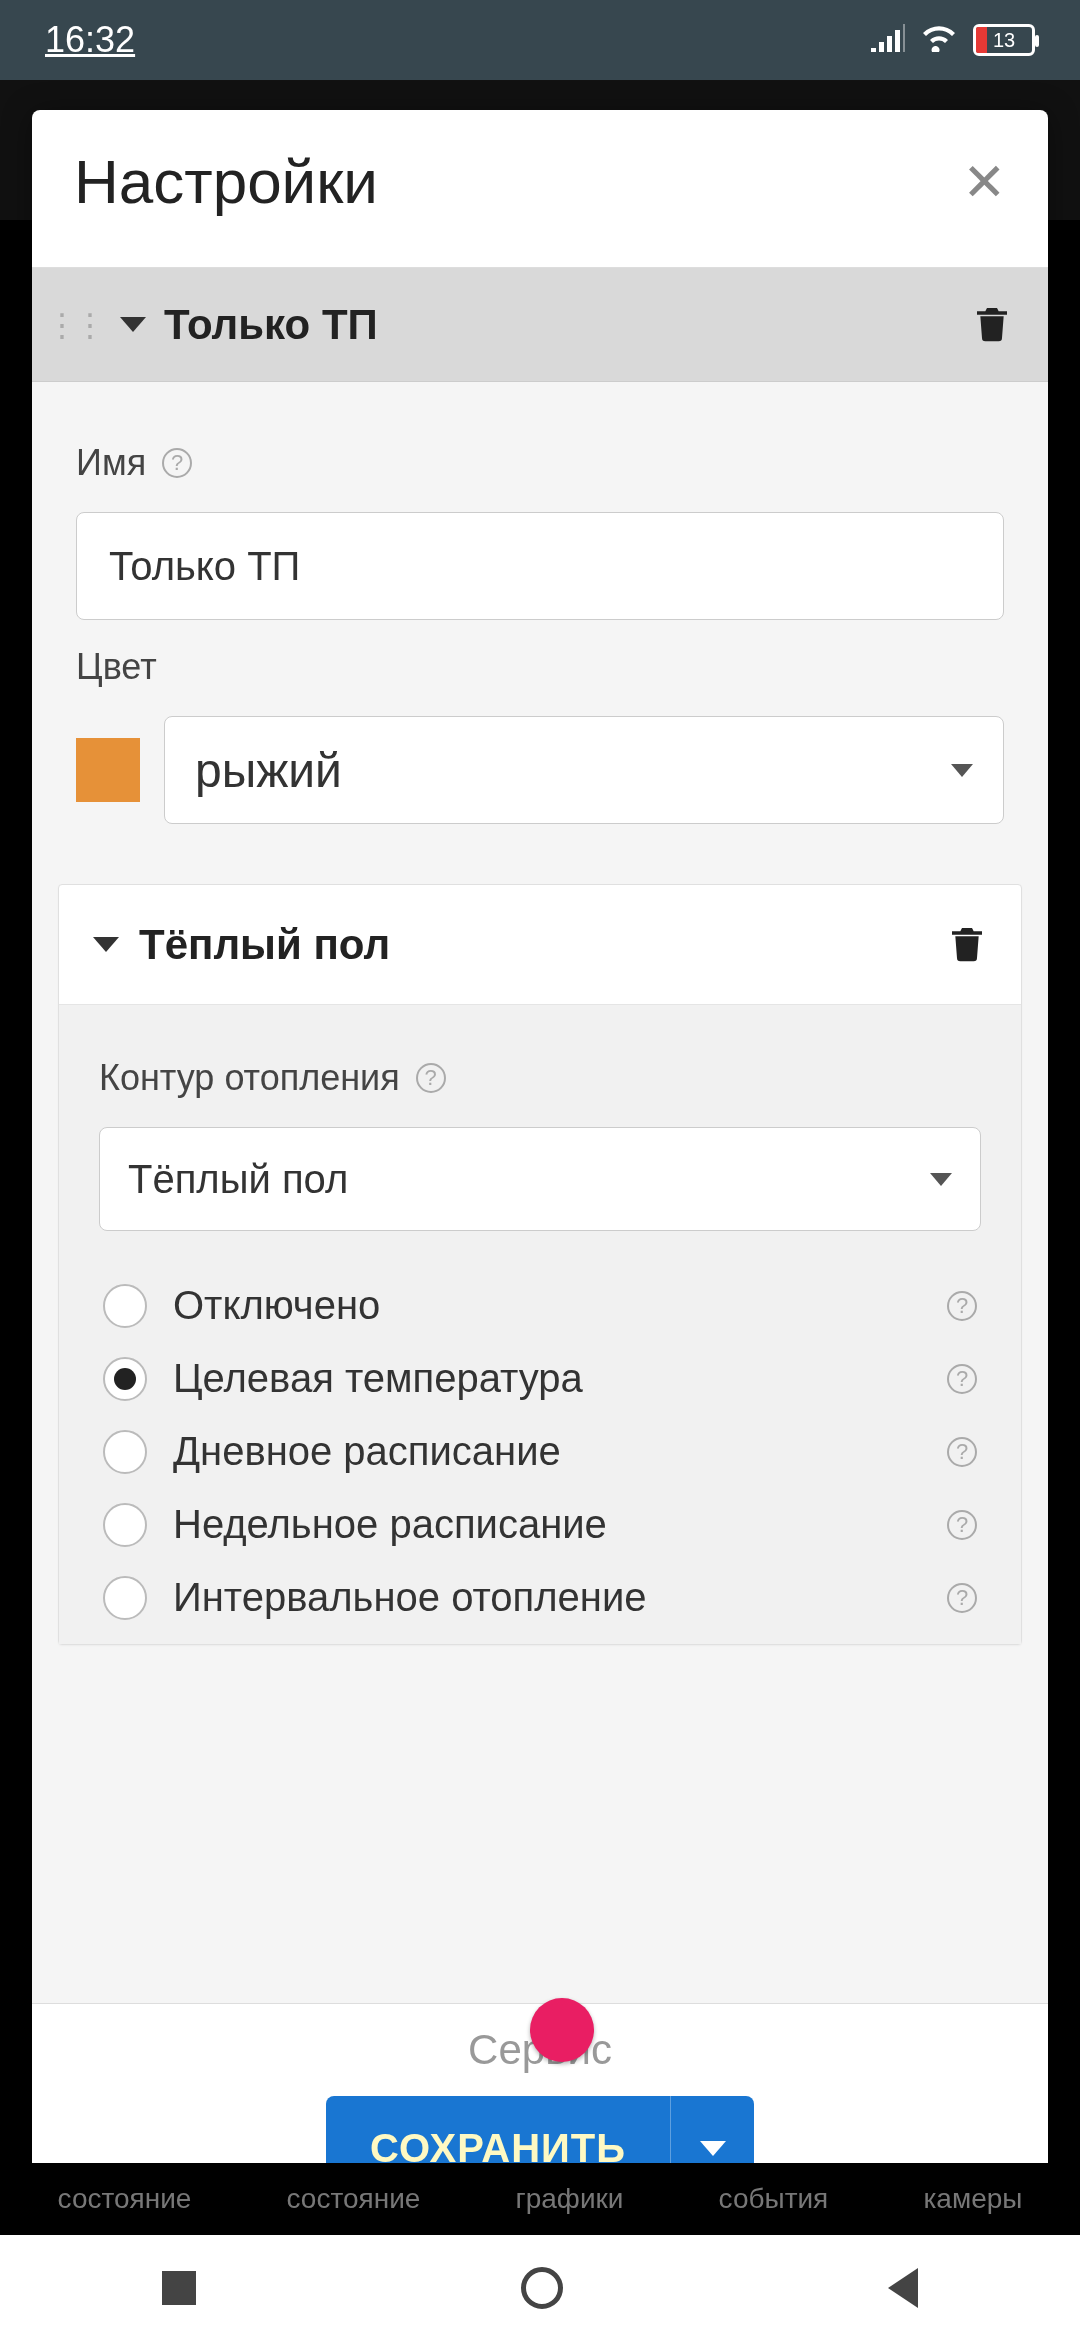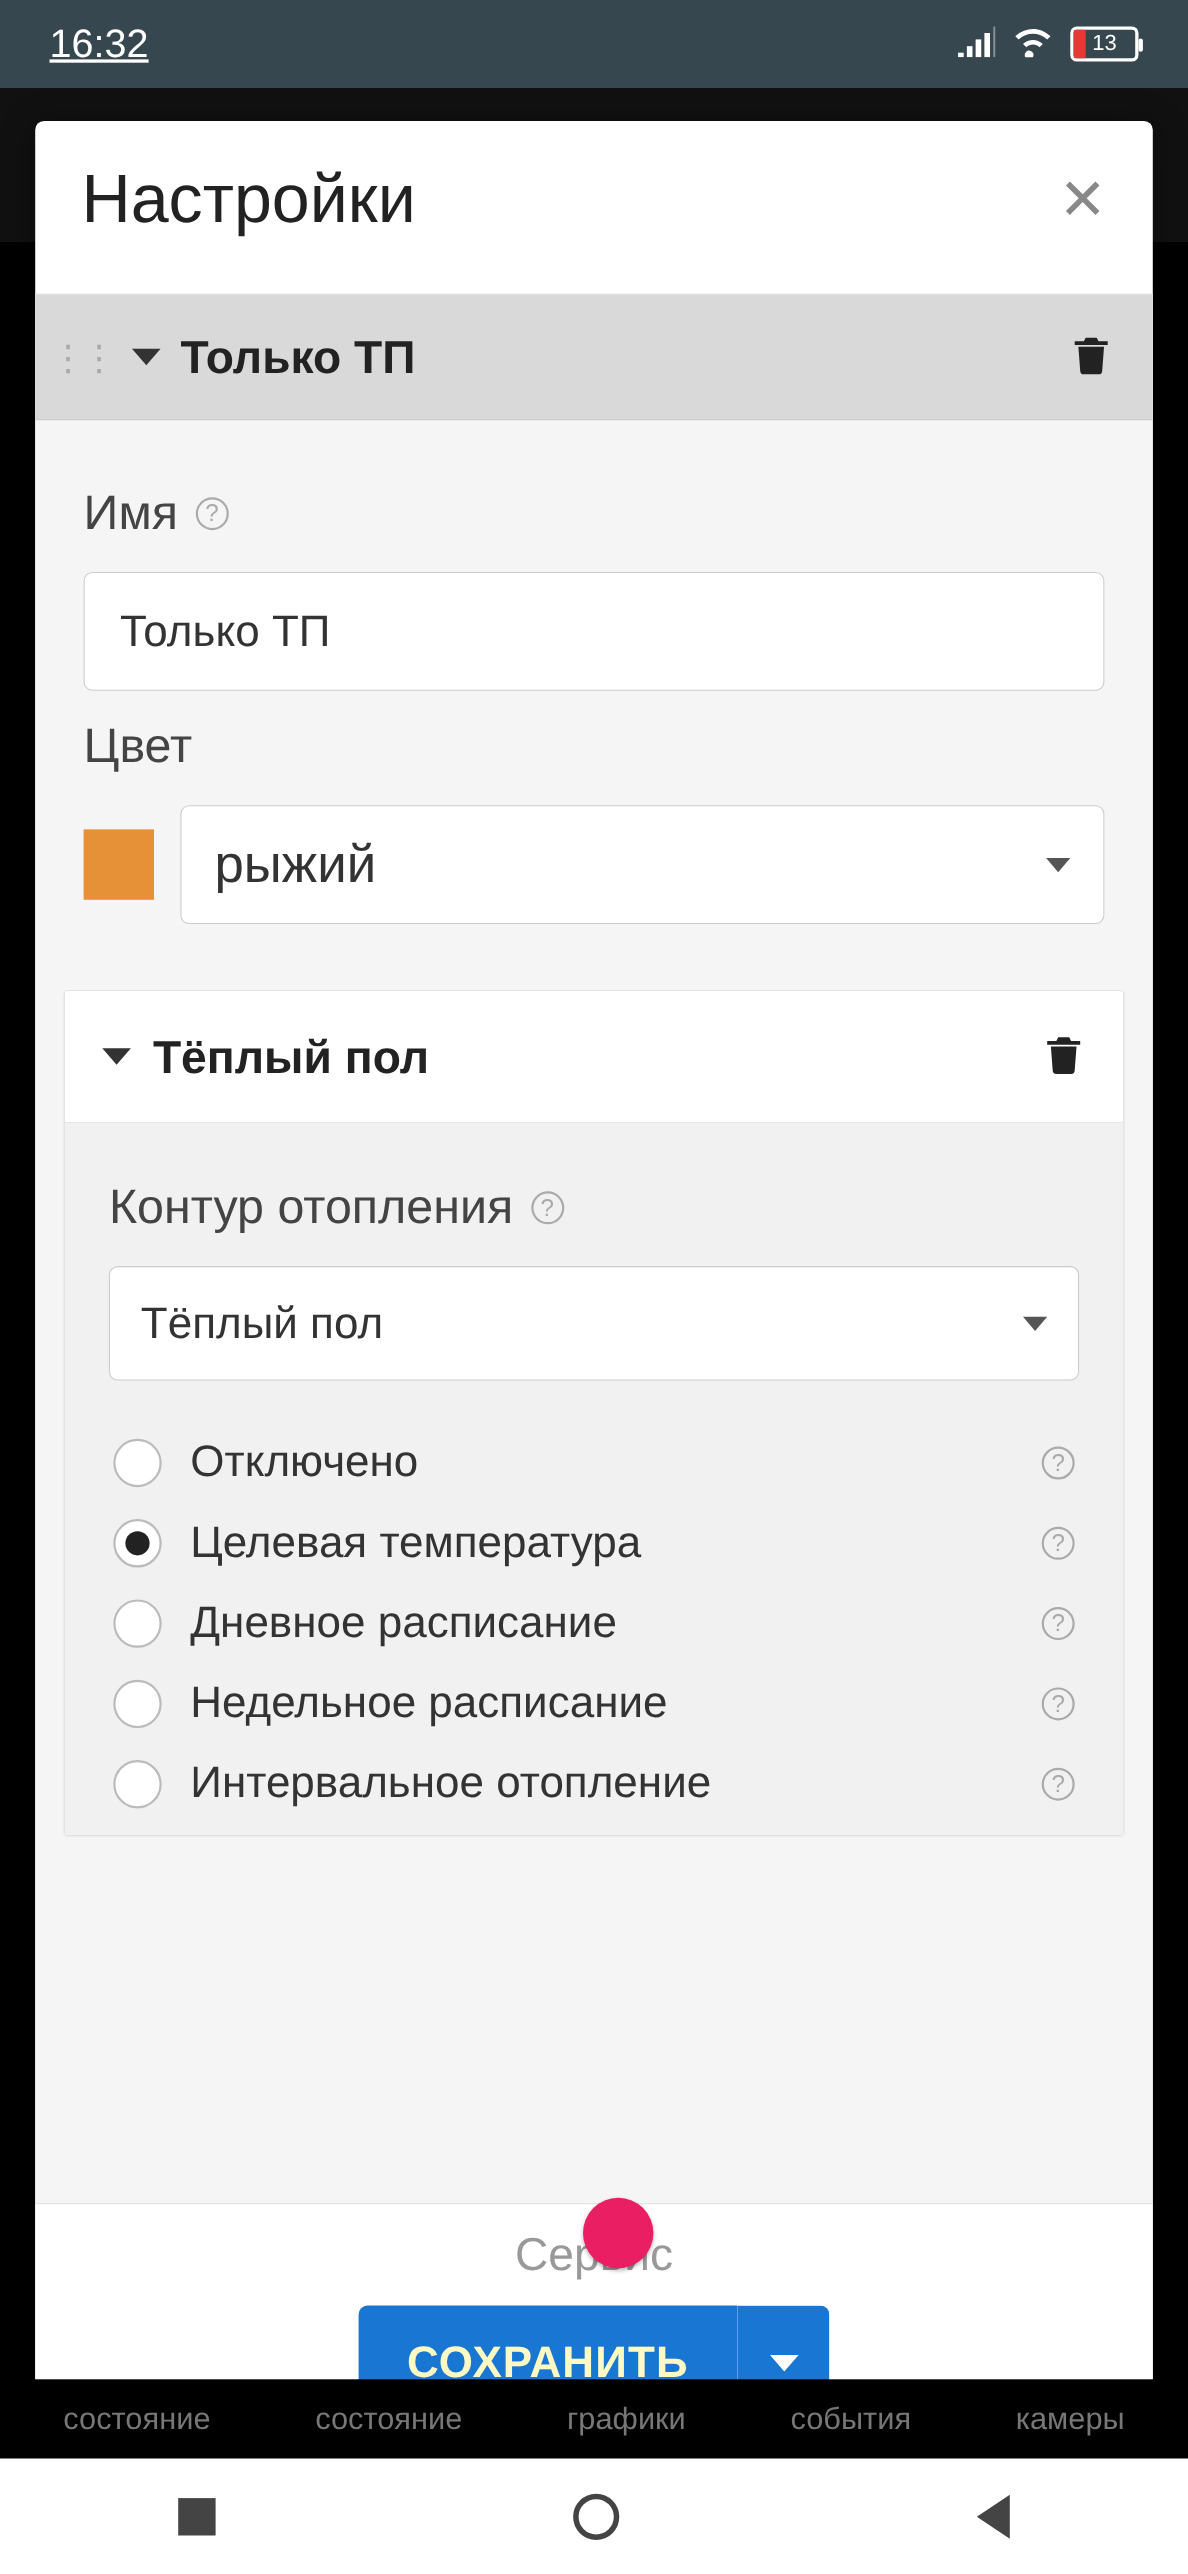--- a/index.html
+++ b/index.html
@@ -28,21 +28,21 @@
 
   
   .section-header { background: #d9d9d9; height: 114px; display: flex; align-items: center; padding: 0 36px; gap: 18px; border-bottom: 1px solid #ccc;}
   .drag-handle { color: #aaa; font-size: 32px; letter-spacing: -4px; margin-left: -22px;}
   .caret { width: 0; height: 0; border-left: 13px solid transparent; border-right: 13px solid transparent; border-top: 15px solid #333; }
   .caret-sm { border-left: 11px solid transparent; border-right: 11px solid transparent; border-top: 13px solid #555; }
   .section-title { font-size: 42px; font-weight: 700; color: #222; flex: 1; }
   .section-content { padding: 60px 44px 10px 44px; }
 
   .field-label-row { display: flex; align-items: center; gap: 16px; margin-bottom: 28px; }
-  .field-label { font-size: 44px; color: #444; }
+  .field-label { font-size: 36px; color: #444; }
   .help-circle { width: 30px; height: 30px; border: 2px solid #aaa; border-radius: 50%; display: inline-flex; align-items: center; justify-content: center; font-size: 22px; color: #aaa; }
 
   .text-input { width: 100%; height: 108px; border: 1px solid #ccc; border-radius: 8px; background: #fff; font-size: 40px; padding: 0 32px; color: #333; }
 
   .color-row { display: flex; align-items: center; gap: 24px; margin-top: 28px; }
   .swatch { width: 64px; height: 64px; background: #e69138; }
   .select { flex: 1; height: 108px; border: 1px solid #ccc; border-radius: 8px; background: #fff; display: flex; align-items: center; justify-content: space-between; padding: 0 30px; font-size: 48px; color: #333;}
 
   
   .sub-panel { margin: 50px 26px 0 26px; background: #fff; border: 1px solid #e0e0e0; border-radius: 4px; box-shadow: 0 1px 2px rgba(0,0,0,.04);}

